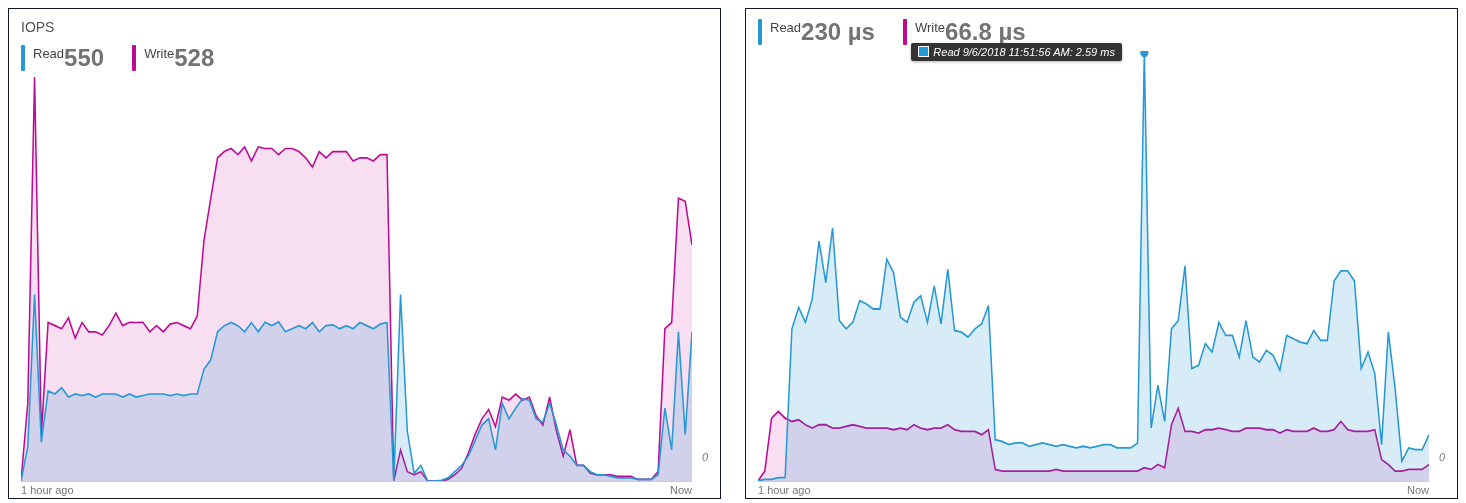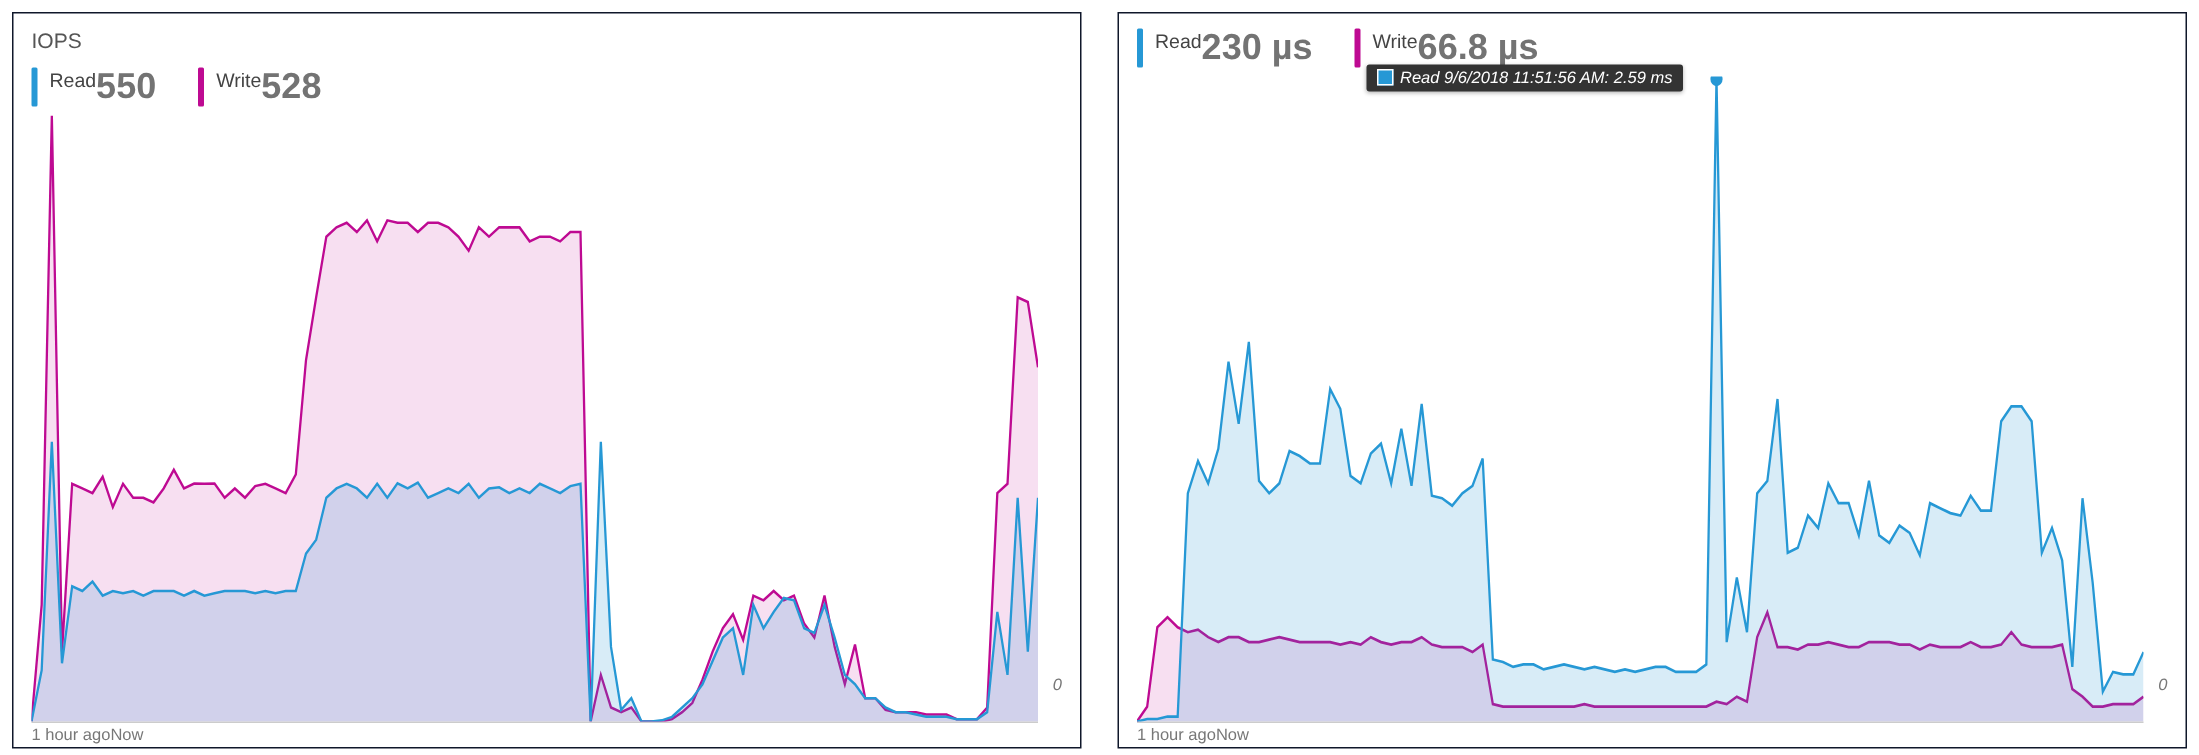--- a/index.html
+++ b/index.html
@@ -10,21 +10,21 @@
   .metric{display:flex;}
   .metric .bar{width:4px;margin-right:8px;border-radius:1px;}
   .metric .bar.read{background:#2698d5;}
   .metric .bar.write{background:#be0a92;}
   .metric .txt{display:flex;}
   .metric-label{font-size:13px;color:#444;line-height:18px;}
   .metric-value{font-size:24px;font-weight:700;color:#737373;line-height:26px;}
   .chart-wrap{flex:1;position:relative;min-height:0;padding-right:16px;font-style:italic;}
   .chart-wrap svg{width:100%;height:100%;display:block;}
   .axis-zero{position:absolute;right:0;bottom:18px;font-size:11px;color:#777;}
-  .time-axis{display:flex;justify-content:flex-start;font-size:11px;color:#777;border-top:1px solid #ccc;margin-top:0;padding-top:2px;margin-right:16px;}
+  .time-axis{display:flex;justify-content:space-between;font-size:11px;color:#777;border-top:1px solid #ccc;margin-top:0;padding-top:2px;margin-right:16px;}
   .tooltip{position:absolute;background:#333;color:#fff;font-size:11px;padding:3px 7px;border-radius:2px;white-space:nowrap;display:flex;align-items:center;gap:4px;box-shadow:0 1px 3px rgba(0,0,0,.3);}
   .tooltip .sq{width:9px;height:9px;background:#2698d5;display:inline-block;border:1px solid #fff;}
 </style>
 </head>
 <body>
 
 <div class="container">
 
   <div class="panel">
     <div class="panel-title">IOPS</div>

